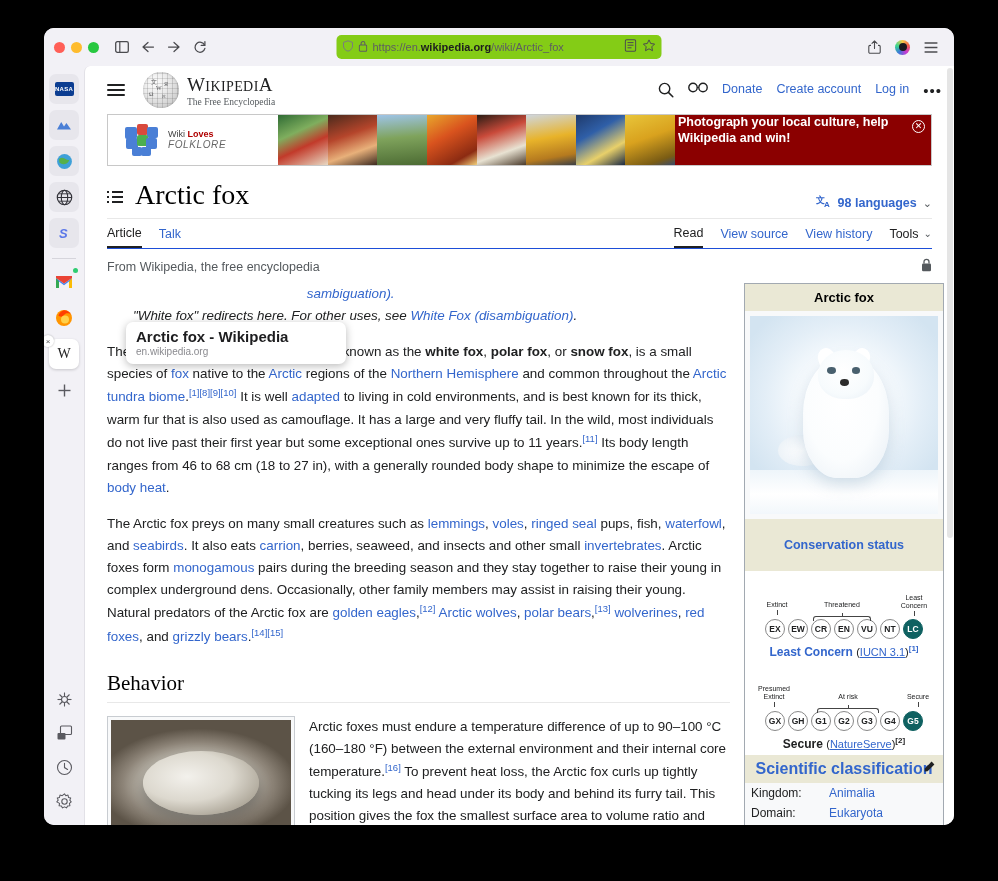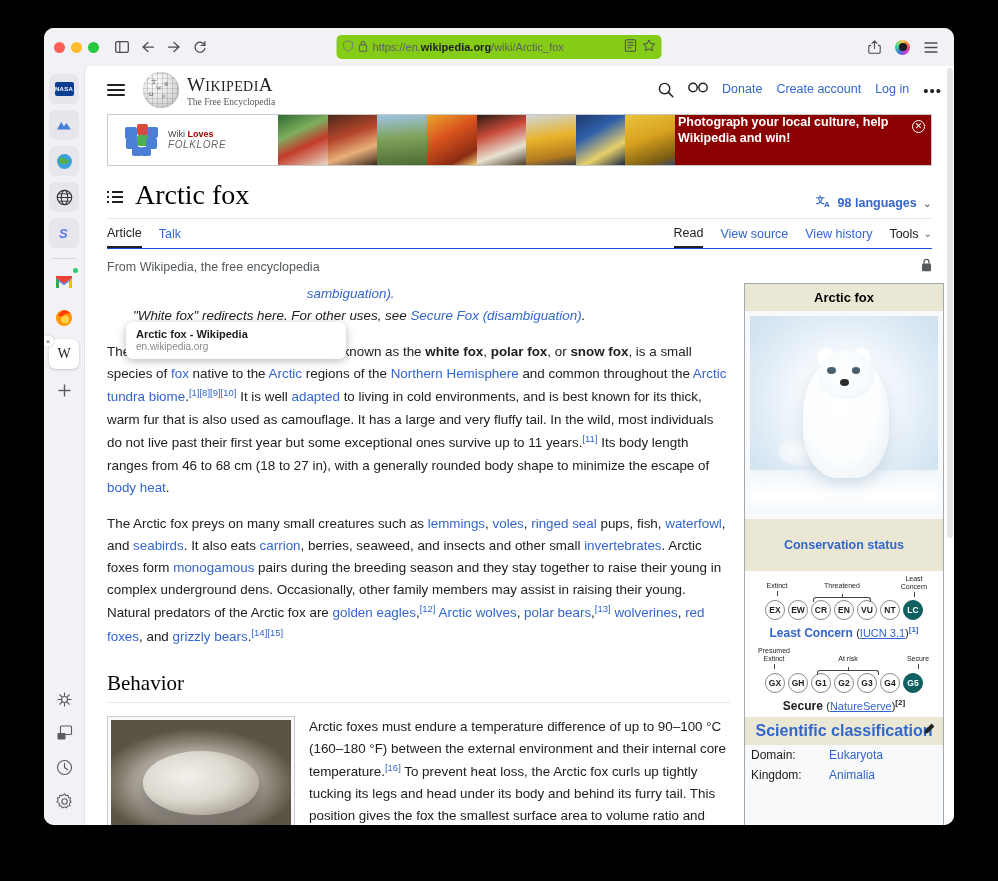--- a/index.html
+++ b/index.html
@@ -371,21 +371,21 @@
   }
 
   .ib-cons {
     background: #eae8d5;
     text-align: center;
     padding: 19px 4px;
     font-weight: 700; font-size: 12.5px;
   }
   .ib-cons a { color: #3366cc; text-decoration: none; }
 
-  .cons-block { padding: 3px 4px 4px; background: #fff; }
+  .cons-block { padding: 22px 4px 4px; background: #fff; }
   .cons-labels {
     position: relative; height: 26px;
     font-size: 7px; color: #202122; text-align: center;
   }
   .cl { position: absolute; line-height: 1.1; }
   .tick { display: block; width: 1px; height: 5px; background: #444; margin: 1px auto 0; }
   .brace {
     position: absolute; height: 5px;
     border: 1px solid #444; border-bottom: none;
     border-radius: 3px 3px 0 0;
@@ -427,21 +427,21 @@
   #tooltip {
     position: absolute;
     left: 82px; top: 294px;
     width: 220px;
     background: #fff;
     border-radius: 7px;
     box-shadow: 0 2px 9px rgba(0,0,0,.28);
     padding: 6px 10px 7px;
     z-index: 40;
   }
-  #tooltip .tt1 { font-size: 11px; font-weight: 700; color: #1d1d1f; }
+  #tooltip .tt1 { font-size: 15px; font-weight: 700; color: #1d1d1f; }
   #tooltip .tt2 { font-size: 10px; color: #8a8a8f; margin-top: 1px; }
 
   
   #scroll-track {
     position: absolute; right: 1px; top: 2px;
     width: 6px; bottom: 2px;
   }
   #scroll-thumb {
     position: absolute; top: 0; width: 6px; height: 470px;
     background: rgba(0,0,0,.10); border-radius: 3px;
@@ -749,21 +749,21 @@
               </svg>
           </span>
         </div>
 
         <div id="content">
           <div id="maincol">
             <div class="hatnote" title="For other uses, see Arctic fox (disambiguation).">
               <span style="color:#202122">&nbsp;</span><a class="wl" href="#" style="margin-left:170px">sambiguation).</a>
             </div>
             <div class="hatnote" style="margin-bottom:14px">
-              <span>"White fox" redirects here. For other uses, see </span><a class="wl" href="#">Secure Fox (disambiguation)</a><span>.</span>
+              <span>"White fox" redirects here. For other uses, see </span><a class="wl" href="#">White Fox (disambiguation)</a><span>.</span>
             </div>
 
             <p class="body"><span>The </span><b>Arctic fox</b><span> (</span><b style="font-style: italic;">Vulpes lagopus</b><span>), also known as the </span><b>white fox</b><span>, </span><b>polar fox</b><span>, or </span><b>snow fox</b><span>, is a small species of </span><a href="#" class="wl">fox</a><span> native to the </span><a href="#" class="wl">Arctic</a><span> regions of the </span><a href="#" class="wl">Northern Hemisphere</a><span> and common throughout the </span><a href="#" class="wl">Arctic tundra biome</a><span>.</span><sup class="ref"><a href="#">[1][8][9][10]</a></sup><span> It is well </span><a href="#" class="wl">adapted</a><span> to living in cold environments, and is best known for its thick, warm fur that is also used as camouflage. It has a large and very fluffy tail. In the wild, most individuals do not live past their first year but some exceptional ones survive up to 11 years.</span><sup class="ref"><a href="#">[11]</a></sup><span> Its body length ranges from 46 to 68 cm (18 to 27 in), with a generally rounded body shape to minimize the escape of </span><a href="#" class="wl">body heat</a><span>.</span></p>
             <p class="body"><span>The Arctic fox preys on many small creatures such as </span><a href="#" class="wl">lemmings</a><span>, </span><a href="#" class="wl">voles</a><span>, </span><a href="#" class="wl">ringed seal</a><span> pups, fish, </span><a href="#" class="wl">waterfowl</a><span>, and </span><a href="#" class="wl">seabirds</a><span>. It also eats </span><a href="#" class="wl">carrion</a><span>, berries, seaweed, and insects and other small </span><a href="#" class="wl">invertebrates</a><span>. Arctic foxes form </span><a href="#" class="wl">monogamous</a><span> pairs during the breeding season and they stay together to raise their young in complex underground dens. Occasionally, other family members may assist in raising their young. Natural predators of the Arctic fox are </span><a href="#" class="wl">golden eagles</a><span>,</span><sup class="ref"><a href="#">[12]</a></sup><span> </span><a href="#" class="wl">Arctic wolves</a><span>, </span><a href="#" class="wl">polar bears</a><span>,</span><sup class="ref"><a href="#">[13]</a></sup><span> </span><a href="#" class="wl">wolverines</a><span>, </span><a href="#" class="wl">red foxes</a><span>, and </span><a href="#" class="wl">grizzly bears</a><span>.</span><sup class="ref"><a href="#">[14][15]</a></sup></p>
 
             <h2 class="sec">Behavior</h2>
 
             <div id="behavior-block">
               <div id="thumb">
                 <div id="thumb-img"></div>
@@ -848,26 +848,26 @@
 
             <div class="ib-sci">
               <span>Scientific classification</span>
               <span class="pencil">
                 <svg width="11" height="11" viewBox="0 0 11 11">
                     <path d="M7.6 0.6 L10.4 3.4 L3.6 10.2 L0.6 10.4 L0.8 7.4 Z" fill="#202122"></path>
                   </svg>
               </span>
             </div>
             <div class="ib-row">
+              <span class="k">Kingdom:</span>
+              <span class="v"><a href="#">Animalia</a></span>
+            </div>
+            <div class="ib-row">
               <span class="k">Domain:</span>
               <span class="v"><a href="#">Eukaryota</a></span>
-            </div>
-            <div class="ib-row">
-              <span class="k">Kingdom:</span>
-              <span class="v"><a href="#">Animalia</a></span>
             </div>
           </div>
         </div>
       </div>
 
       <div id="scroll-track">
         <div id="scroll-thumb"></div>
       </div>
     </div>
   </div>

